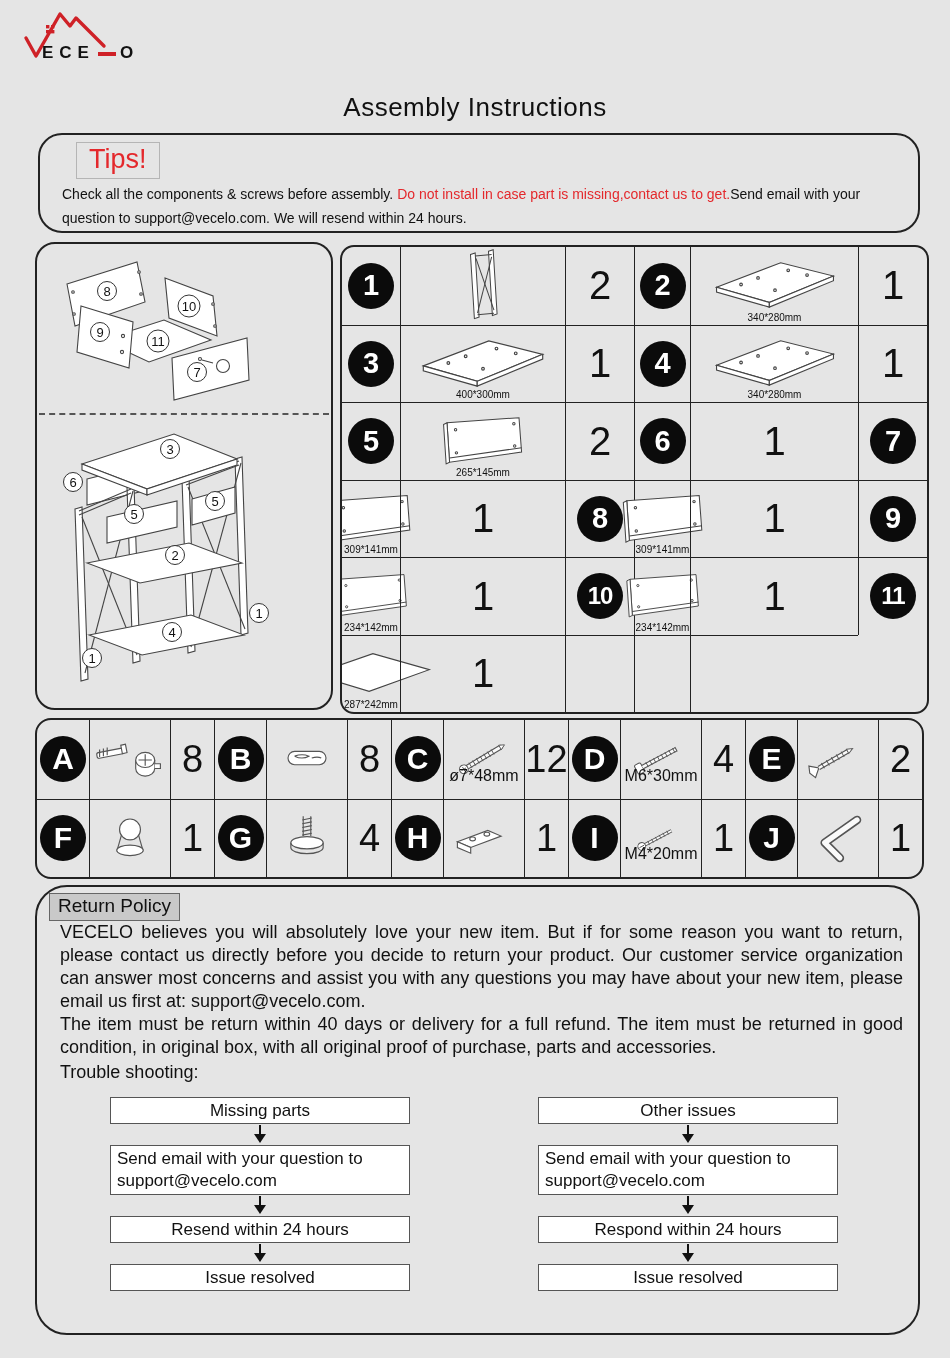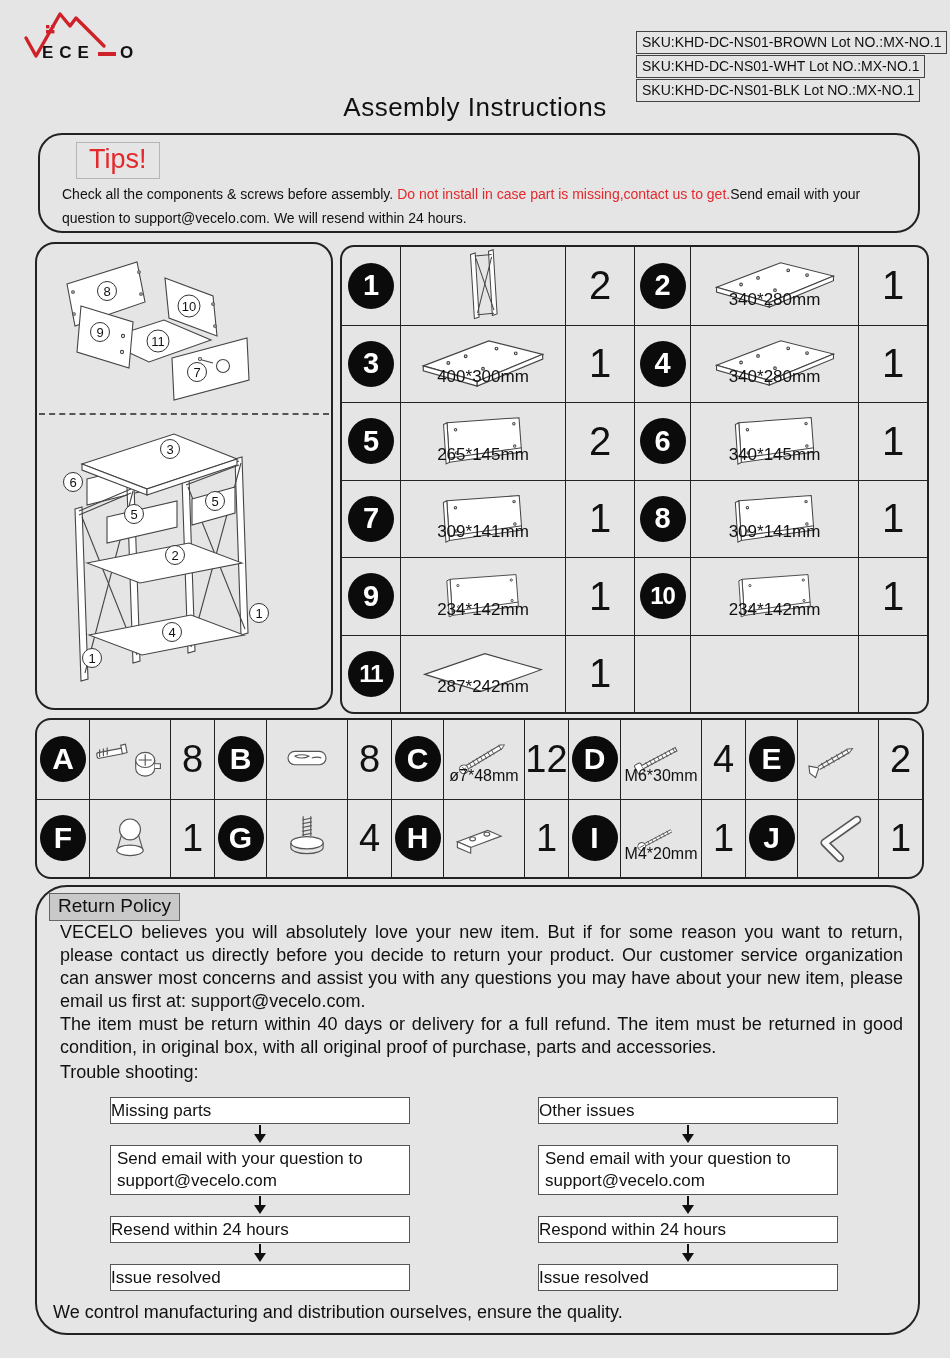--- a/index.html
+++ b/index.html
@@ -25,42 +25,42 @@
           display:grid;grid-template-columns:58px 165px 69px 56px 168px 69px;grid-template-rows:repeat(6,77.5px);overflow:hidden;}
   .ptable>div{border-left:1.3px solid #222;border-top:1.3px solid #222;}
   .ptable>div:nth-child(6n+1){border-left:none;}
   .ptable>div:nth-child(-n+6){border-top:none;}
   .cell{display:flex;align-items:center;justify-content:center;position:relative;box-sizing:border-box;}
   .qty{font-size:40px;color:#111;}
   .ncircle{width:46px;height:46px;border-radius:50%;background:#0b0b0b;color:#fff;display:flex;align-items:center;justify-content:center;
            font-size:29px;font-weight:bold;}
   .ncircle.n2{font-size:24px;letter-spacing:-1px;}
   .imgcell{flex-direction:column;padding-bottom:2px;}
-  .dim{position:absolute;bottom:15px;left:0;right:0;text-align:center;font-size:17px;color:#111;}
+  .dim{position:absolute;bottom:2px;left:0;right:0;text-align:center;font-size:10px;color:#111;}
   
   .htable{position:absolute;left:35px;top:718px;width:885px;height:157px;border:2px solid #222;border-radius:16px;box-sizing:content-box;
           display:grid;grid-template-columns:repeat(5,52px 81px 44px);grid-template-rows:repeat(2,78.5px);overflow:hidden;}
   .htable>div{border-left:1.3px solid #222;border-top:1.3px solid #222;}
   .htable>div:nth-child(15n+1){border-left:none;}
   .htable>div:nth-child(-n+15){border-top:none;}
   .lcircle{width:46px;height:46px;border-radius:50%;background:#0b0b0b;color:#fff;display:flex;align-items:center;justify-content:center;
            font-size:30px;font-weight:bold;}
   .hqty{font-size:38px;}
   .hlabel{position:absolute;bottom:14px;left:0;right:0;text-align:center;font-size:16px;color:#111;}
   
   .policy-box{position:absolute;left:35px;top:885px;width:885px;height:450px;border:2px solid #222;border-radius:32px;box-sizing:border-box;padding-left:24px;}
   .policy-label{position:absolute;left:12px;top:6px;background:#c9c9c9;border:1px solid #666;font-size:19px;padding:1px 8px 3px 8px;}
   .policy-text{position:absolute;left:23px;right:15px;top:34px;font-size:18px;line-height:23px;}
   .policy-text p{margin:0;}
   .pjust{text-align:justify;}
   .trouble{margin-top:2px !important;}
   .flow{position:absolute;width:300px;top:210px;}
   .flow-left{left:73px;}
   .flow-right{left:501px;}
-  .fbox{border:1px solid #555;box-sizing:border-box;font-size:17px;line-height:25px;height:27px;background:#fff;}
+  .fbox{border:1px solid #555;box-sizing:border-box;font-size:17px;text-align:center;line-height:25px;height:27px;background:#fff;}
   .fbox2{text-align:left;height:auto;line-height:22px;padding:2px 6px;}
   .farrow{position:relative;height:21px;}
   .farrow::before{content:'';position:absolute;left:50%;top:1px;width:2px;height:12px;background:#111;transform:translateX(-50%);}
   .farrow::after{content:'';position:absolute;left:50%;top:10px;border:6px solid transparent;border-top:9px solid #111;transform:translateX(-50%);}
   .footer-note{position:absolute;left:16px;top:415px;font-size:18px;}
   svg text.lbl{font-family:"Liberation Sans",sans-serif;font-size:13px;fill:#111;}
 </style>
 </head>
 <body>
 
@@ -233,25 +233,20 @@
     <polyline points="4,32 14,50 38,8 48,20 54,12 82,40" fill="none" stroke="#cf2127" stroke-width="3.4" stroke-linejoin="round" stroke-linecap="round"></polyline>
     <rect x="24" y="19" width="3.4" height="3.4" fill="#cf2127"></rect>
       <rect x="29" y="19" width="3.4" height="3.4" fill="#cf2127"></rect>
     <rect x="24" y="24" width="3.4" height="3.4" fill="#cf2127"></rect>
       <rect x="29" y="24" width="3.4" height="3.4" fill="#cf2127"></rect>
     <text x="20" y="52" font-size="17" font-weight="bold" letter-spacing="6" fill="#111" font-family="Liberation Sans, sans-serif">ECE</text>
     <line x1="76" y1="48" x2="94" y2="48" stroke="#cf2127" stroke-width="4"></line>
     <text x="98" y="52" font-size="17" font-weight="bold" fill="#111" font-family="Liberation Sans, sans-serif">O</text>
   </svg>
 
-  <div class="sku-list">
-    <div class="sku">SKU:KHD-DC-NS01-BROWN Lot NO.:MX-NO.1</div>
-    <div class="sku">SKU:KHD-DC-NS01-WHT Lot NO.:MX-NO.1</div>
-    <div class="sku">SKU:KHD-DC-NS01-BLK Lot NO.:MX-NO.1</div>
-  </div>
 
   <div class="title">Assembly Instructions</div>
 
   <div class="tips-box">
     <span class="tips-label">Tips!</span>
     <p class="tips-text"><span>Check all the components &amp; screws before assembly. </span><span class="red">Do not install in case part is missing,contact us to get.</span><span>Send email with your question to support@vecelo.com. We will resend within 24 hours.</span></p>
   </div>
 
   <div class="diag-box">
     <svg class="diag-top" width="296" height="170" viewBox="0 0 296 170">
@@ -384,26 +379,20 @@
     <div class="cell imgcell">
         <svg width="96" height="50" viewBox="0 0 112 58">
           <use href="#sym-panel"></use>
         </svg>
         <span class="dim">265*145mm</span>
       </div>
     <div class="cell qty">2</div>
     <div class="cell">
         <span class="ncircle">6</span>
       </div>
-    <div class="cell imgcell">
-        <svg width="104" height="50" viewBox="0 0 112 58">
-          <use href="#sym-panel"></use>
-        </svg>
-        <span class="dim">340*145mm</span>
-      </div>
     <div class="cell qty">1</div>
 
     <div class="cell">
         <span class="ncircle">7</span>
       </div>
     <div class="cell imgcell">
         <svg width="104" height="50" viewBox="0 0 112 58">
           <use href="#sym-panel"></use>
         </svg>
         <span class="dim">309*141mm</span>
@@ -575,16 +564,15 @@
     <div class="flow flow-right">
       <div class="fbox">Other issues</div>
       <div class="farrow"></div>
       <div class="fbox fbox2">Send email with your question to support@vecelo.com</div>
       <div class="farrow"></div>
       <div class="fbox">Respond within 24 hours</div>
       <div class="farrow"></div>
       <div class="fbox">Issue resolved</div>
     </div>
 
-    <div class="footer-note">We control manufacturing and distribution ourselves, ensure the quality.</div>
   </div>
 
 </div>
 
 </body></html>

